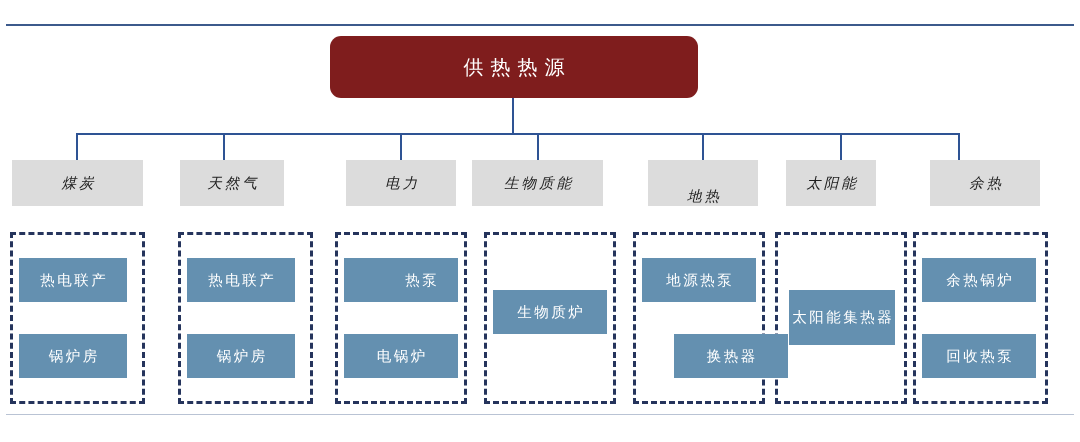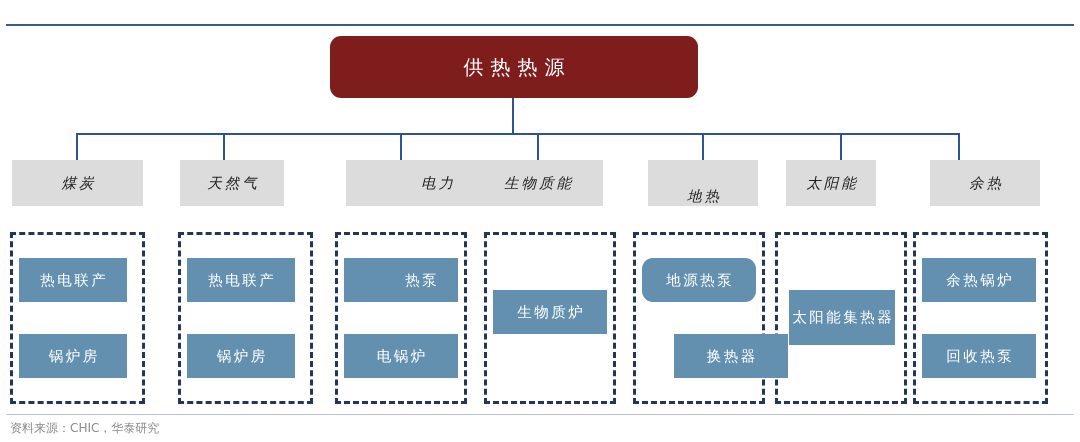--- a/index.html
+++ b/index.html
@@ -170,21 +170,21 @@
       <div class="conn conn-drop" style="left: 840px;"></div>
       <div class="conn conn-drop" style="left: 958px;"></div>
     </div>
   <div id="categories">
       <div class="cat-box" style="left: 12px; width: 131px;">
         <span>煤炭</span>
       </div>
       <div class="cat-box" style="left: 180px; width: 104px;">
         <span>天然气</span>
       </div>
-      <div class="cat-box" style="left: 346px; width: 110px; padding-left: 36px;">
+      <div class="cat-box" style="left: 346px; width: 110px;">
         <span>电力</span>
       </div>
       <div class="cat-box" style="left: 472px; width: 131px;">
         <span>生物质能</span>
       </div>
       <div class="cat-box" style="left: 648px; width: 110px; align-items: flex-end;">
         <span>地热</span>
       </div>
       <div class="cat-box" style="left: 786px; width: 90px;">
         <span>太阳能</span>
@@ -217,33 +217,32 @@
       </div>
       <div class="leaf" style="left: 344px; top: 258px; width: 114px; height: 44px; padding-left: 40px;">
         <span>热泵</span>
       </div>
       <div class="leaf" style="left: 344px; top: 334px; width: 114px; height: 44px;">
         <span>电锅炉</span>
       </div>
       <div class="leaf" style="left: 493px; top: 290px; width: 114px; height: 44px;">
         <span>生物质炉</span>
       </div>
-      <div class="leaf" style="left: 642px; top: 258px; width: 114px; height: 44px; border-radius: 11px;">
+      <div class="leaf" style="left: 642px; top: 258px; width: 114px; height: 44px;">
         <span>地源热泵</span>
       </div>
       <div class="leaf" style="left: 674px; top: 334px; width: 114px; height: 44px; text-align: right;">
         <span>换热器</span>
       </div>
       <div class="leaf" style="left: 789px; top: 290px; width: 106px; height: 55px;">
         <span>太阳能集热器</span>
       </div>
       <div class="leaf" style="left: 922px; top: 258px; width: 114px; height: 44px;">
         <span>余热锅炉</span>
       </div>
       <div class="leaf" style="left: 922px; top: 334px; width: 114px; height: 44px;">
         <span>回收热泵</span>
       </div>
     </div>
 
   <div class="footer-rule"></div>
-  <div class="footer-text">资料来源：CHIC，华泰研究</div>
 
 </div>
 
 </body></html>

